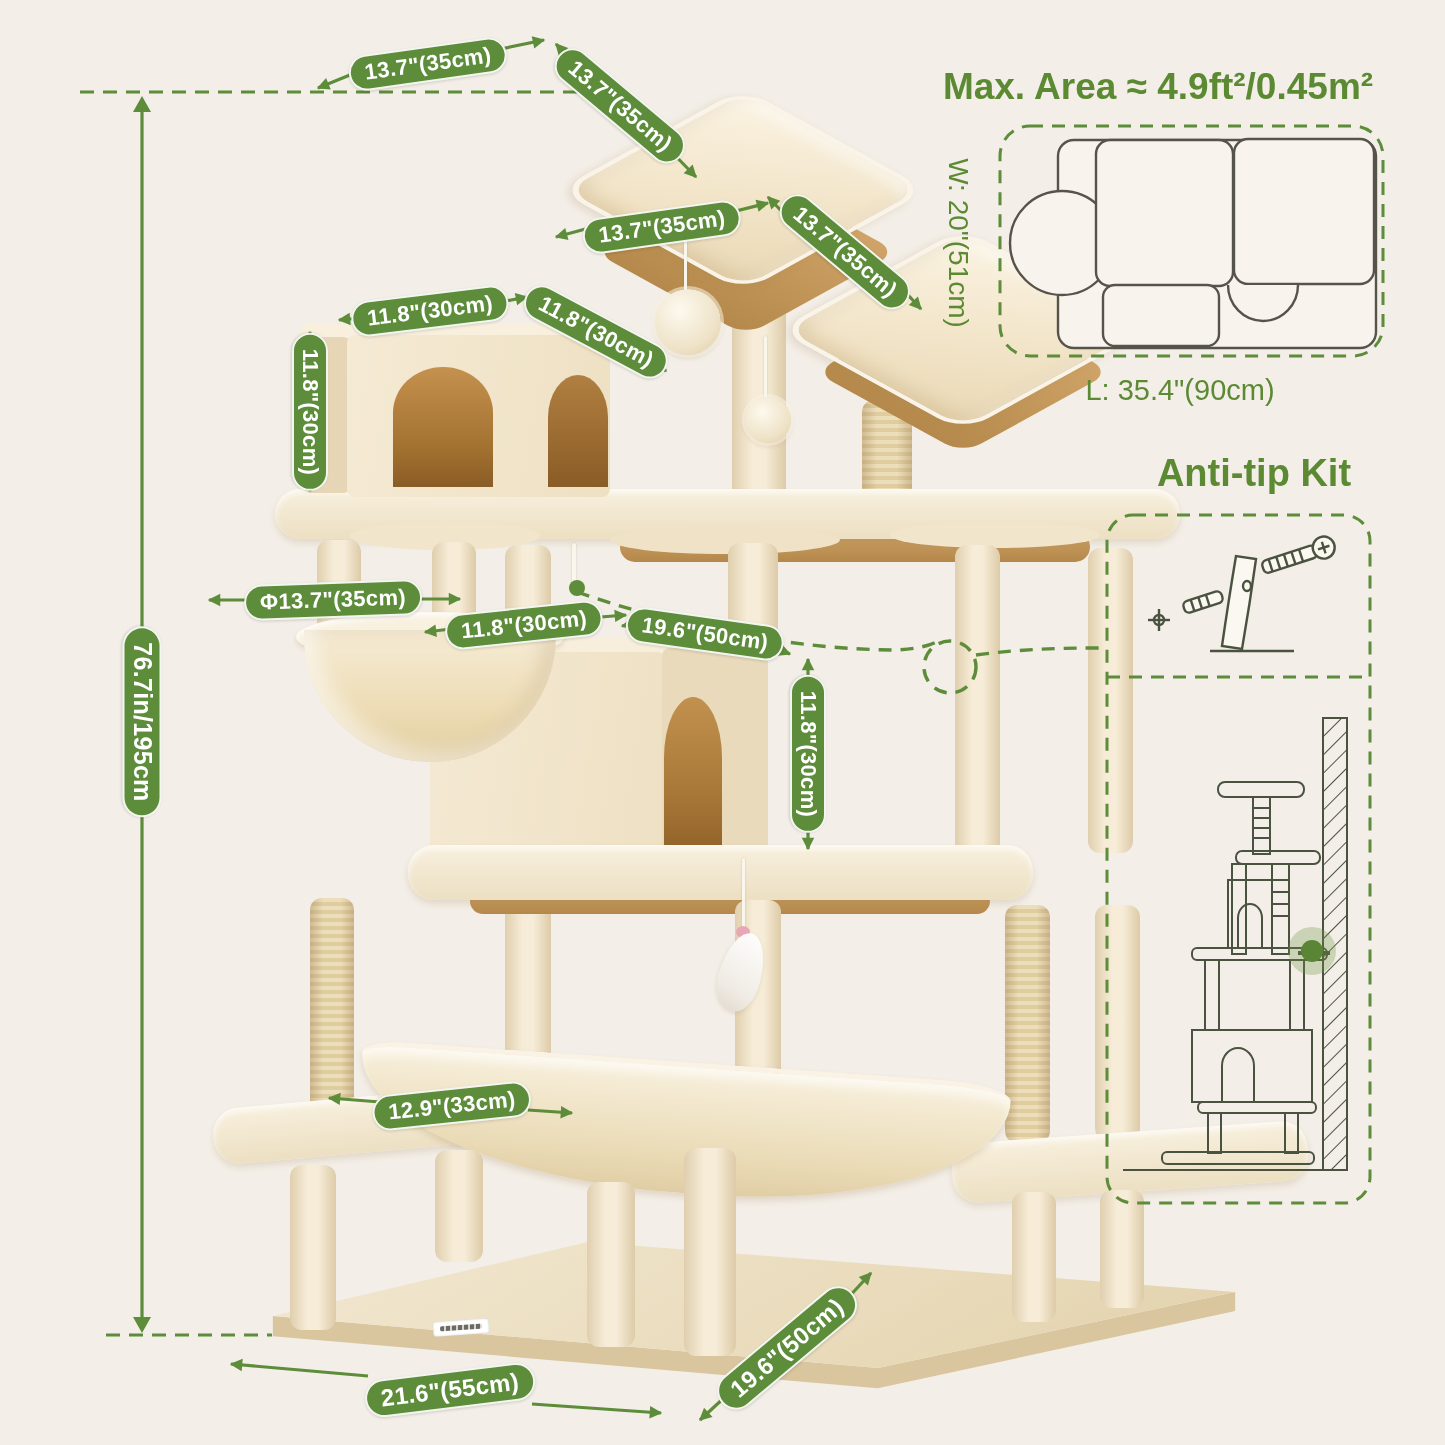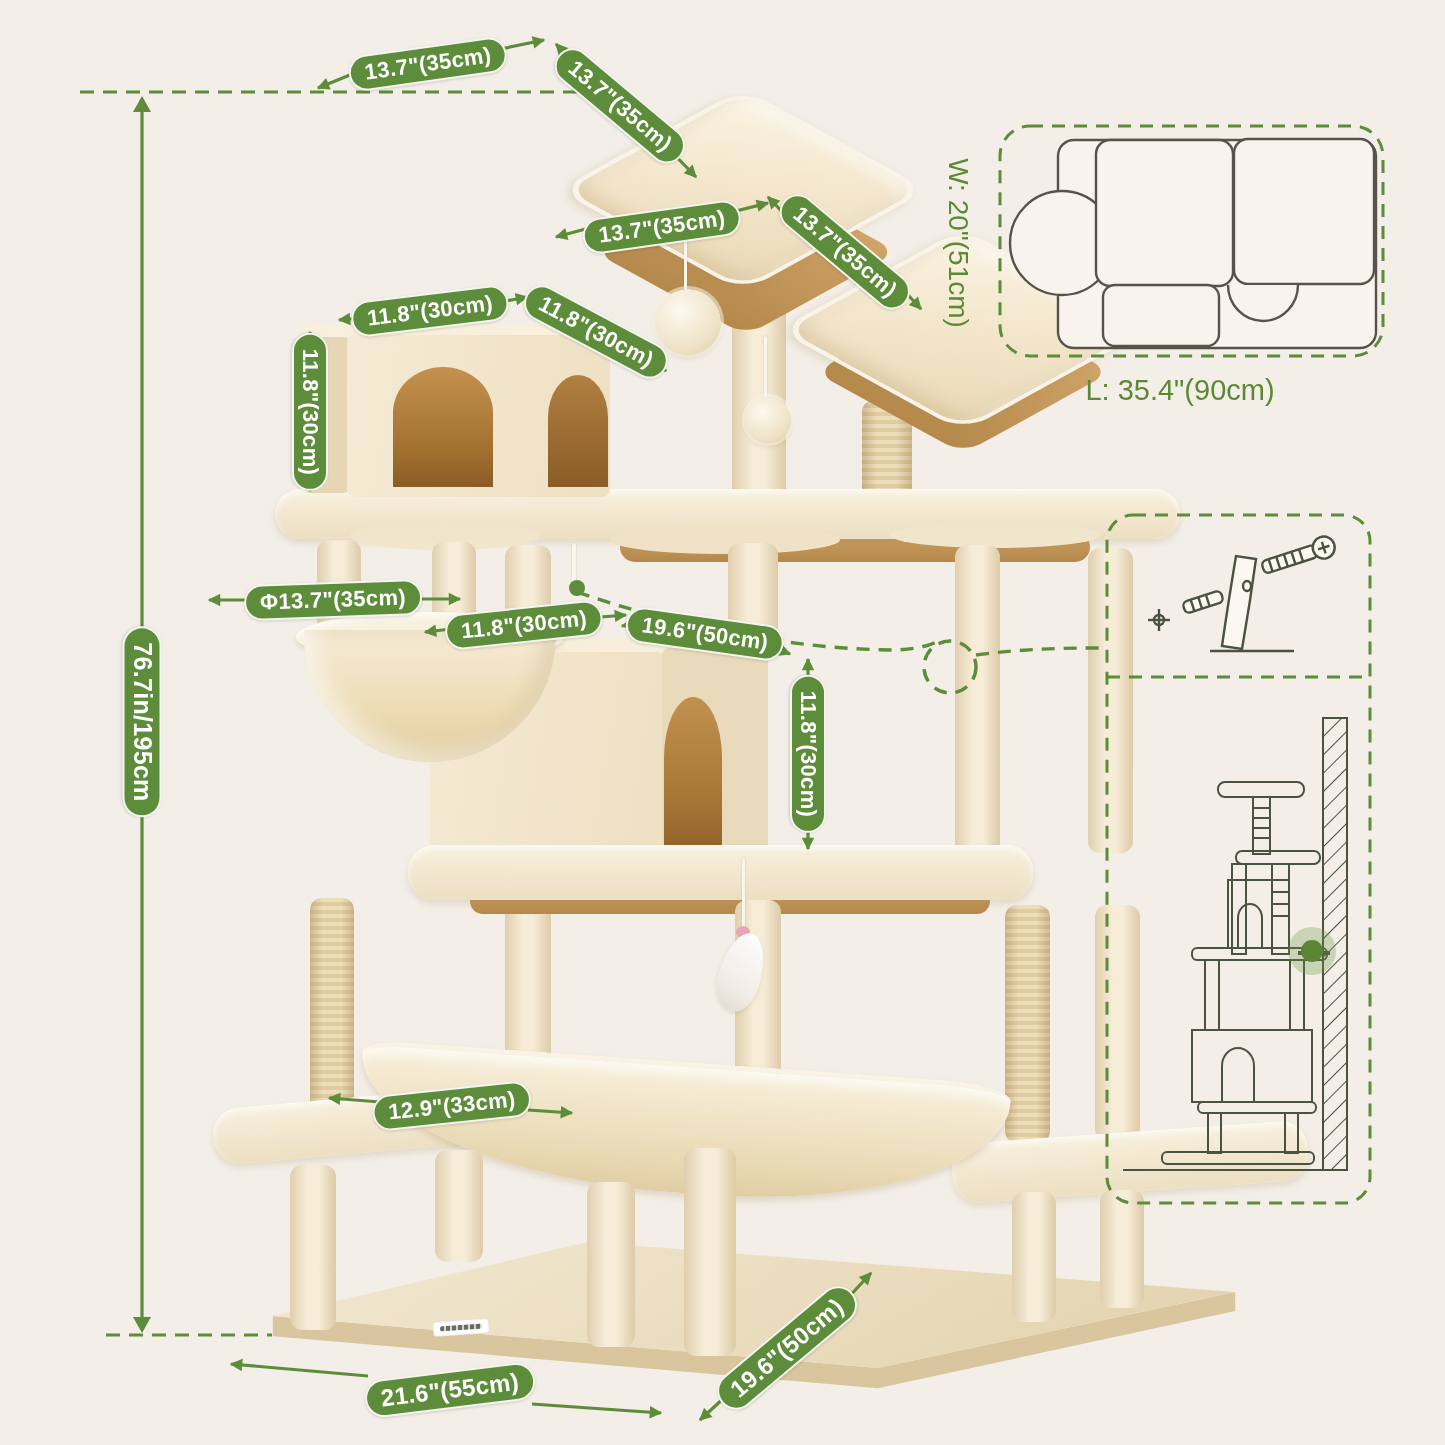--- a/index.html
+++ b/index.html
@@ -255,16 +255,18 @@
   <div class="pill" style="left:310px;top:412px;transform:translate(-50%,-50%) rotate(90deg);">11.8"(30cm)</div>
   <div class="pill" style="left:333px;top:600px;transform:translate(-50%,-50%) rotate(-2deg);">Φ13.7"(35cm)</div>
   <div class="pill" style="left:524px;top:625px;transform:translate(-50%,-50%) rotate(-6deg);">11.8"(30cm)</div>
   <div class="pill" style="left:705px;top:634px;transform:translate(-50%,-50%) rotate(8deg);">19.6"(50cm)</div>
   <div class="pill" style="left:808px;top:754px;transform:translate(-50%,-50%) rotate(90deg);">11.8"(30cm)</div>
   <div class="pill" style="left:452px;top:1106px;transform:translate(-50%,-50%) rotate(-6deg);">12.9"(33cm)</div>
   <div class="pill" style="left:450px;top:1390px;transform:translate(-50%,-50%) rotate(-7deg);font-size:24px;">21.6"(55cm)</div>
   <div class="pill" style="left:787px;top:1348px;transform:translate(-50%,-50%) rotate(-40deg);font-size:24px;">19.6"(50cm)</div>
   <div class="pill" style="left:142px;top:722px;transform:translate(-50%,-50%) rotate(90deg);font-size:25px;">76.7in/195cm</div>
 
+  <div class="title" style="left:926px;top:66px;width:464px;font-size:37px;">Max. Area ≈ 4.9ft²/0.45m²</div>
   <div class="sublabel" style="left:958px;top:243px;font-size:28px;transform:translate(-50%,-50%) rotate(90deg);">W: 20"(51cm)</div>
   <div class="sublabel" style="left:1050px;top:374px;width:260px;font-size:29px;">L: 35.4"(90cm)</div>
+  <div class="title" style="left:1104px;top:452px;width:300px;font-size:38px;">Anti-tip Kit</div>
 
 </div>
 
 </body></html>

